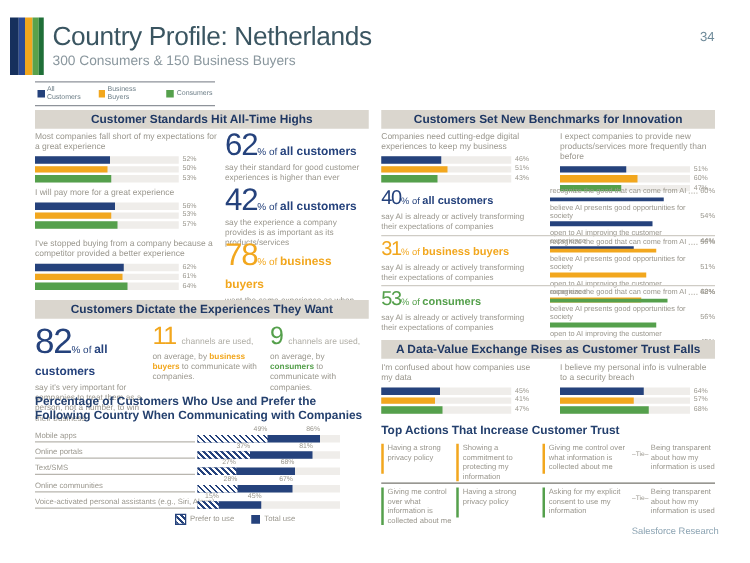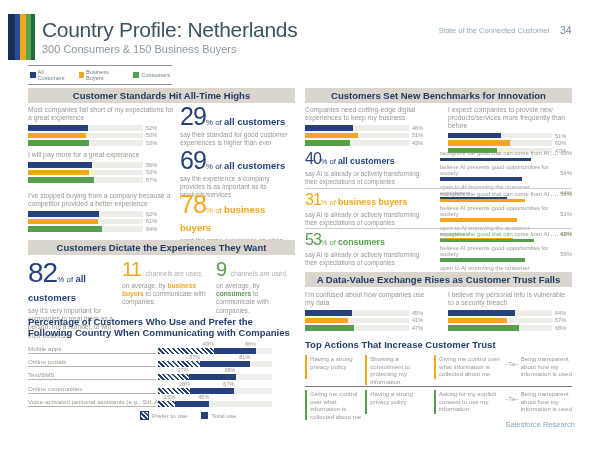--- a/index.html
+++ b/index.html
@@ -75,21 +75,20 @@
 
   <div class="abs flag" style="left:8px;top:14px;">
     <div style="width:7px;background:#16305c;"></div>
     <div style="width:5px;background:#2c4b95;"></div>
     <div style="width:6px;background:#f2a71e;"></div>
     <div style="width:5px;background:#5aa24b;"></div>
     <div style="width:4px;background:#1f6f38;"></div>
   </div>
   <div class="abs page-title" style="left:42px;top:18px;">Country Profile: Netherlands</div>
   <div class="abs page-subtitle" style="left:42px;top:43px;">300 Consumers &amp; 150 Business Buyers</div>
-  <div class="abs report-name" style="left:350px;top:26px;">State of the Connected Customer</div>
   <div class="abs page-num" style="left:560px;top:24px;">34</div>
 
   <div class="abs aud-legend" style="left:28px;top:65px;">
     <span class="li">
         <span class="sw c0"></span>
         <span>All Customers</span>
       </span>
     <span class="li">
         <span class="sw c1"></span>
         <span>Business Buyers</span>
@@ -162,25 +161,25 @@
       </div>
     <div class="brow">
         <span class="track t115">
           <span class="bar c2" style="display: block; width: 64%;"></span>
         </span>
         <span class="bval">64%</span>
       </div>
   </div>
 
   <div class="abs" style="left:180px;top:104px;width:115px;">
-    <div><span class="stat-num">29</span><span class="stat-of">% of </span><span class="stat-grp">all customers</span></div>
+    <div><span class="stat-num">62</span><span class="stat-of">% of </span><span class="stat-grp">all customers</span></div>
     <div class="stat-desc">say their standard for good customer experiences is higher than ever</div>
   </div>
   <div class="abs" style="left:180px;top:148px;width:115px;">
-    <div><span class="stat-num">69</span><span class="stat-of">% of </span><span class="stat-grp">all customers</span></div>
+    <div><span class="stat-num">42</span><span class="stat-of">% of </span><span class="stat-grp">all customers</span></div>
     <div class="stat-desc">say the experience a company provides is as important as its products/services</div>
   </div>
   <div class="abs y" style="left:180px;top:192px;width:115px;">
     <div><span class="stat-num">78</span><span class="stat-of">% of </span><span class="stat-grp">business buyers</span></div>
     <div class="stat-desc">want the same experience as when they're buying for themselves</div>
   </div>
 
   <div class="abs band" style="left:28px;top:240px;">Customers Dictate the Experiences They Want</div>
 
   <div class="abs" style="left:28px;top:259px;width:267px;display:flex;gap:6px;">

